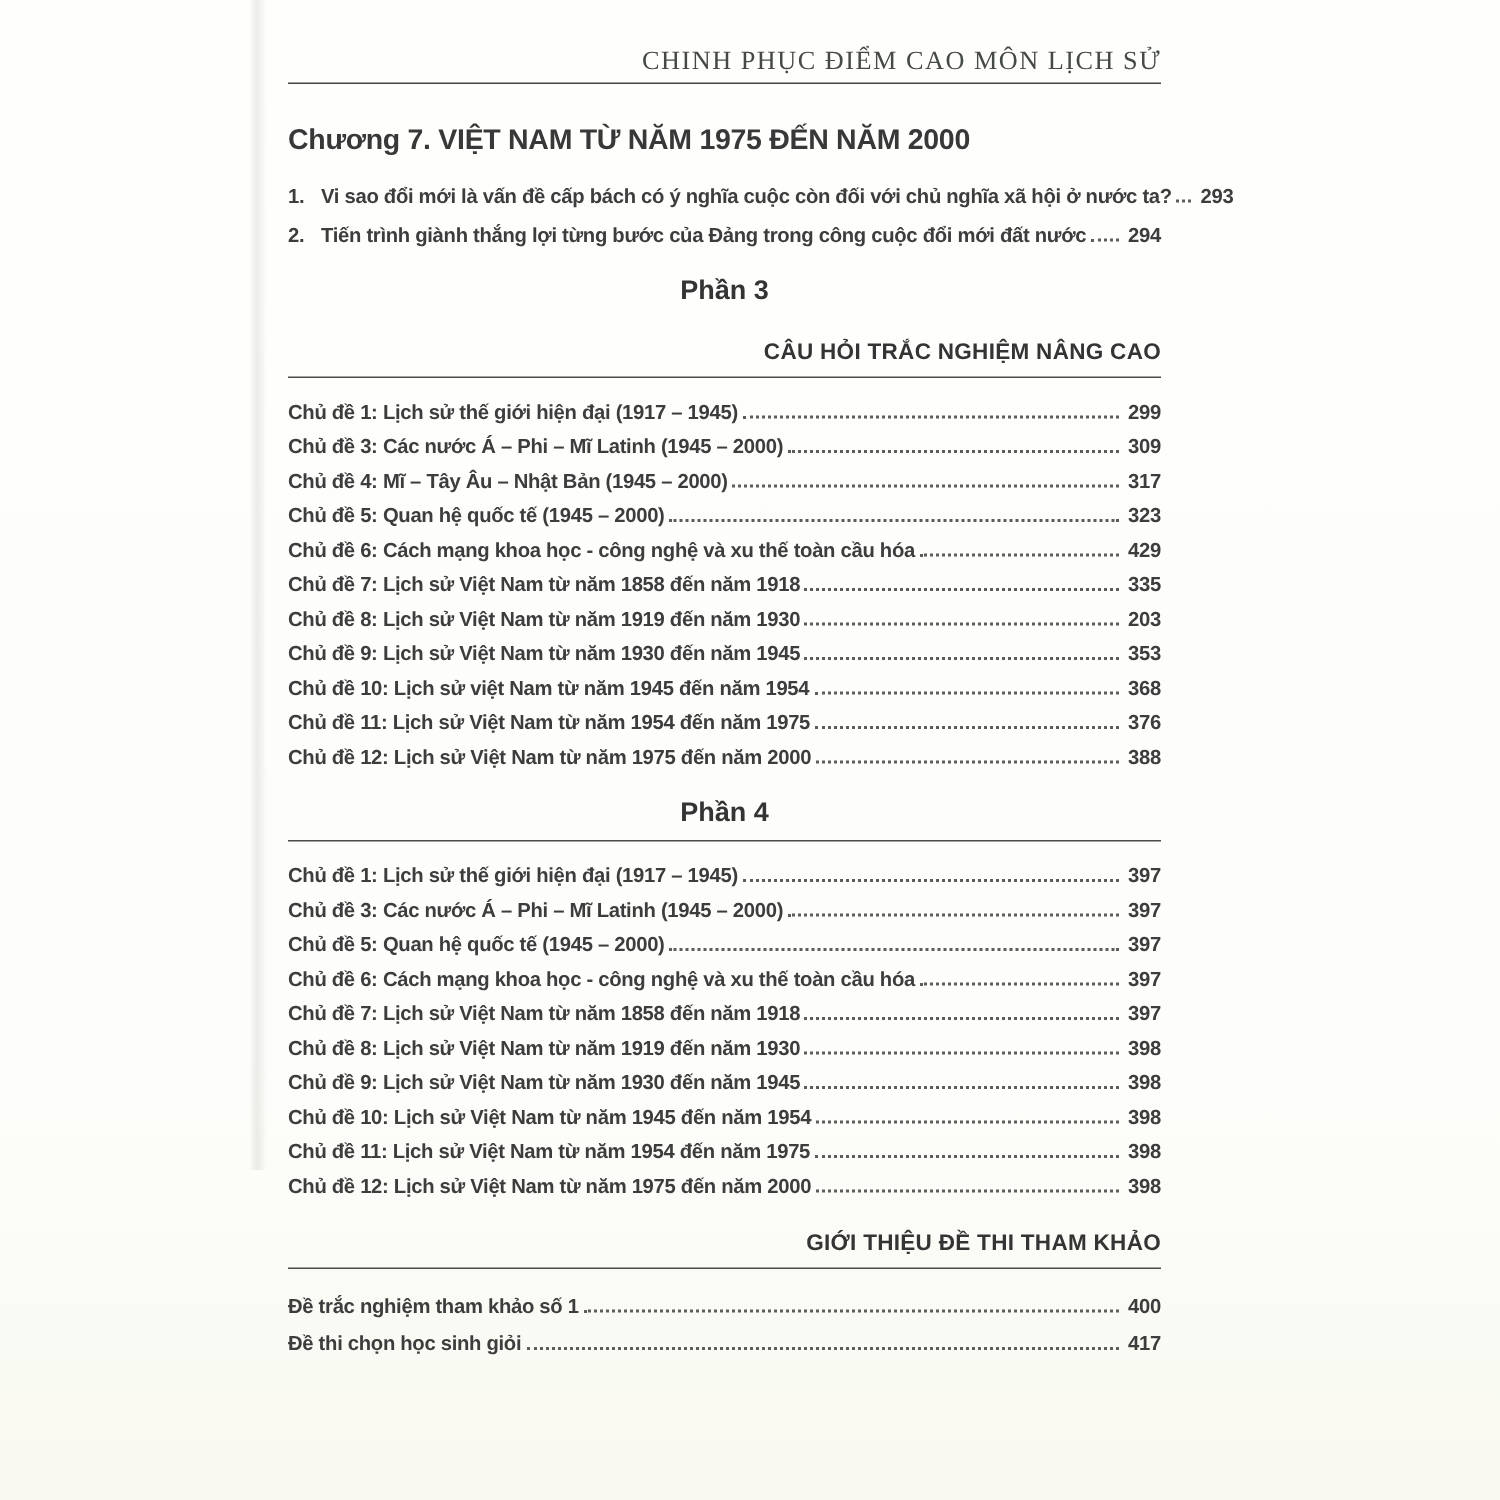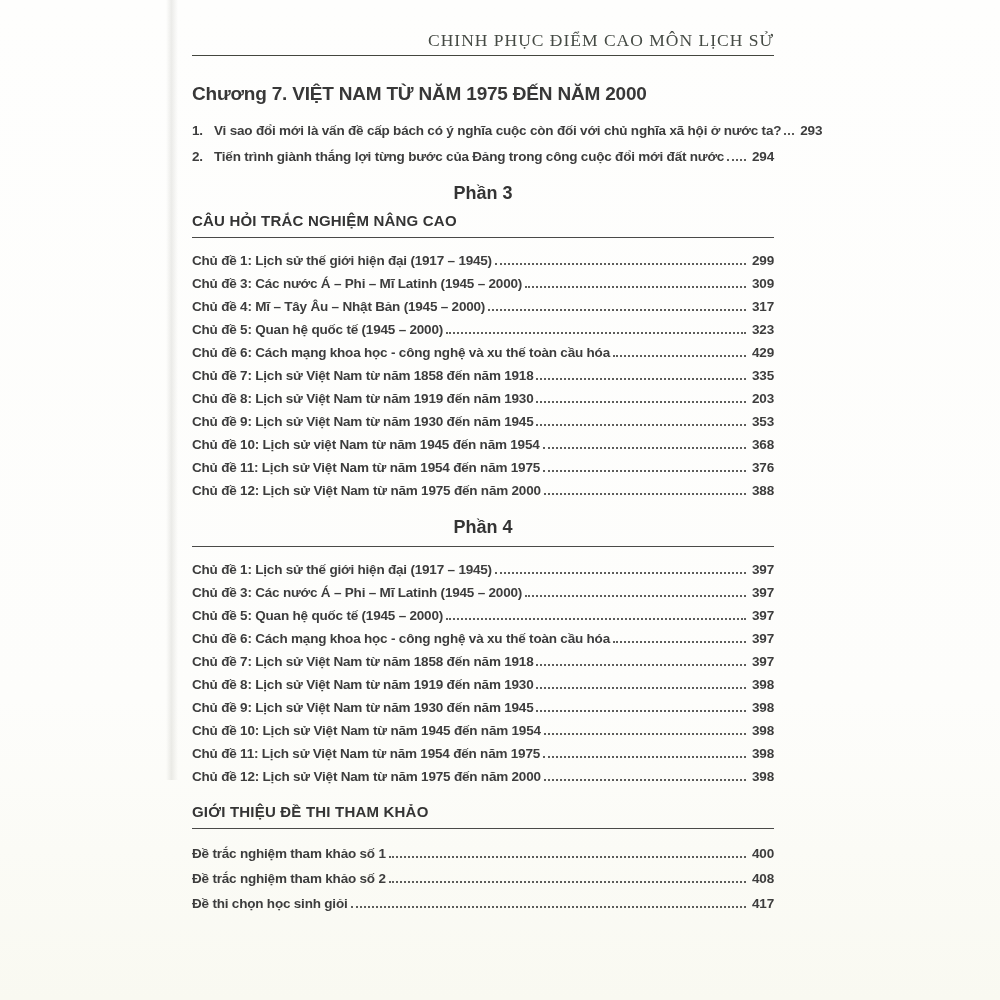--- a/index.html
+++ b/index.html
@@ -62,26 +62,26 @@
   }
   .row .pg { flex: 0 0 auto; min-width: 26px; text-align: right; }
   .section { margin-top: 19px; }
   .part-name {
     text-align: center;
     font-size: 18px;
     font-weight: bold;
     color: #343434;
   }
   .part-title {
-    text-align: left;
+    text-align: right;
     font-size: 15px;
     font-weight: bold;
     letter-spacing: 0.2px;
     color: #343434;
-    margin-top: 8px;
+    margin-top: 22px;
   }
   .rule {
     border-top: 1.7px solid #4a4a48;
     margin-top: 8px;
     margin-bottom: 7px;
   }
   .section-5 .row { height: 25px; }
   .folio {
     position: absolute;
     left: 738px; top: 1004px;
@@ -269,25 +269,20 @@
       <div class="part-title">GIỚI THIỆU ĐỀ THI THAM KHẢO</div>
       <div class="rule"></div>
       <div>
 
           <div class="row">
             <span class="label">Đề trắc nghiệm tham khảo số 1</span>
             <span class="dots"></span>
             <span class="pg">400</span>
           </div>
 
-          <div class="row">
-            <span class="label">Đề trắc nghiệm tham khảo số 2</span>
-            <span class="dots"></span>
-            <span class="pg">408</span>
-          </div>
 
           <div class="row">
             <span class="label">Đề thi chọn học sinh giỏi</span>
             <span class="dots"></span>
             <span class="pg">417</span>
           </div>
         </div>
     </div>
 
   </div>

